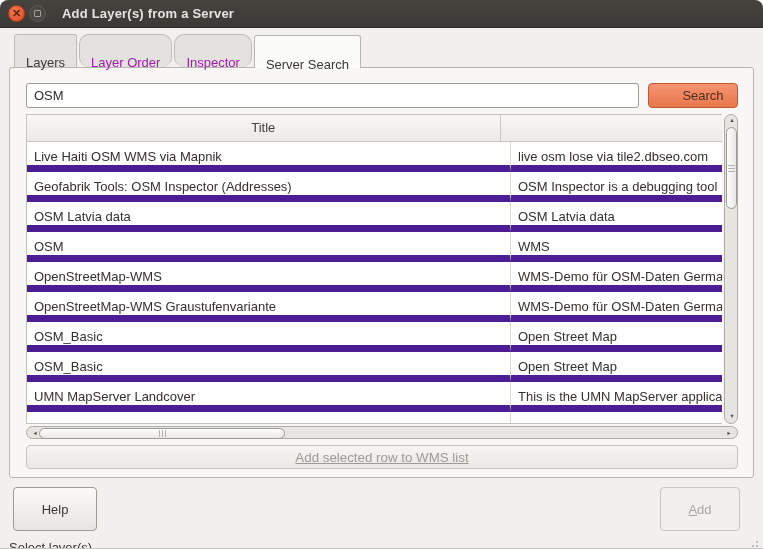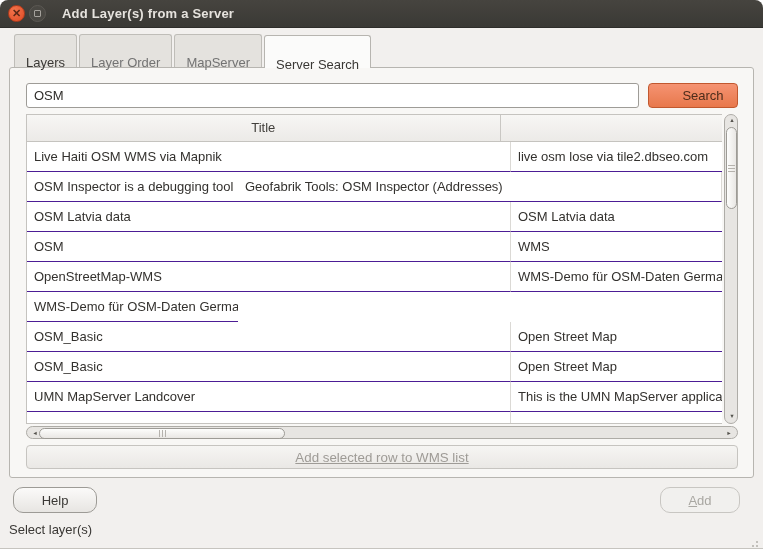--- a/index.html
+++ b/index.html
@@ -50,21 +50,21 @@
     height: 24px; line-height: 23px;
     padding: 16px 11px;
     background: #e4e2de;
     border: 1px solid #bfbdb8;
     border-bottom: none;
     border-radius: 3px 3px 0 0;
     margin-right: 2px;
     cursor: pointer;
     color: #3a3835;
   }
-  .tab.disabled { color: #737373; cursor: default; }
+  .tab.disabled { color: #a21caf; cursor: default; border-radius: 10px; }
   .tab.active {
     height: 26px; line-height: 26px;
     background: #fbfbfa;
     border-color: #b7b5b0;
     margin-bottom: -1px;
     cursor: default;
   }
 
   
   .pane {
@@ -110,21 +110,21 @@
   .table-main { grid-column: 1; grid-row: 1; border: 1px solid #c5c3bf; border-right: none; background: #fff; overflow: hidden; }
   .thead { display: flex; height: 27px; background: linear-gradient(#f7f6f4, #eceae7); border-bottom: 1px solid #c5c3bf; gap: 15px; }
   .th { line-height: 26px; text-align: center; color: #413f3b; }
   .th-title { width: calc(100% - 211px); border-right: 1px solid #c9c7c3; }
   .th-desc { width: 211px; }
   .tbody { height: 282px; overflow: hidden; background: #fff; }
   .tr { display: flex; height: 30px; }
   .td {
     line-height: 29px; padding: 0 7px;
     white-space: nowrap; overflow: hidden;
-    border-bottom: 1px solid #4c1d95;
+    border-bottom: 7px solid #4c1d95;
     color: #33312e;
   }
   .td-title { width: calc(100% - 211px); border-right: 1px solid #dbd9d5; }
   .td-desc { width: 211px; }
 
   
   .vscroll {
     grid-column: 2; grid-row: 1;
     position: relative;
     background: #e7e5e2; border: 1px solid #aeaca7; border-radius: 8px;
@@ -164,21 +164,21 @@
   .add-row-btn {
     margin-top: 6px;
     width: 100%; height: 24px;
     background: linear-gradient(#f6f5f3, #eae8e5);
     border: 1px solid #c6c4c0; border-radius: 4px;
     color: #9e9b96; cursor: default; text-decoration: underline;
   }
 
   
   .footer { display: flex; align-items: center; padding: 9px 13px 0 13px; }
-  .footer .btn { height: 26px; border-radius: 10px; }
+  .footer .btn { height: 44px; }
   .help-btn { width: 84px; }
   .spacer { flex: 1; }
   .add-btn {
     width: 80px; margin-right: 10px;
     background: #f1f0ee; border-color: #c8c6c2;
     color: #a9a7a2; cursor: default;
   }
   .close-btn { width: 82px; }
   .mn { text-decoration: underline; }
 
@@ -203,21 +203,21 @@
     </div>
     <div class="tb-btn max">
       <span class="sq"></span>
     </div>
     <div class="tb-title">Add Layer(s) from a Server</div>
   </div>
 
   <div class="tabbar">
     <div class="tab">Layers</div>
     <div class="tab disabled">Layer Order</div>
-    <div class="tab disabled">MapServer</div>
+    <div class="tab disabled">Inspector</div>
     <div class="tab active">Server Search</div>
   </div>
 
   <div class="pane">
 
     <div class="search-row">
       <input type="text" class="search-input" value="OSM" style="">
       <button class="btn search-btn">Search</button>
     </div>
 
@@ -226,36 +226,37 @@
         <div class="thead">
           <div class="th th-title">Title</div>
           <div class="th th-desc"></div>
         </div>
         <div class="tbody">
             <div class="tr">
               <div class="td td-title">Live Haiti OSM WMS via Mapnik</div>
               <div class="td td-desc">live osm lose via tile2.dbseo.com</div>
             </div>
             <div class="tr">
+              <div class="td td-title">Geofabrik Tools: OSM Inspector (Addresses)</div>
               <div class="td td-desc">OSM Inspector is a debugging tool</div>
-              <div class="td td-title">Geofabrik Tools: OSM Inspector (Addresses)</div>
             </div>
             <div class="tr">
               <div class="td td-title">OSM Latvia data</div>
               <div class="td td-desc">OSM Latvia data</div>
             </div>
             <div class="tr">
               <div class="td td-title">OSM</div>
               <div class="td td-desc">WMS</div>
             </div>
             <div class="tr">
               <div class="td td-title">OpenStreetMap-WMS</div>
               <div class="td td-desc">WMS-Demo für OSM-Daten Germany</div>
             </div>
             <div class="tr">
+              <div class="td td-title">OpenStreetMap-WMS Graustufenvariante</div>
               <div class="td td-desc">WMS-Demo für OSM-Daten Germany</div>
             </div>
             <div class="tr">
               <div class="td td-title">OSM_Basic</div>
               <div class="td td-desc">Open Street Map</div>
             </div>
             <div class="tr">
               <div class="td td-title">OSM_Basic</div>
               <div class="td td-desc">Open Street Map</div>
             </div>

